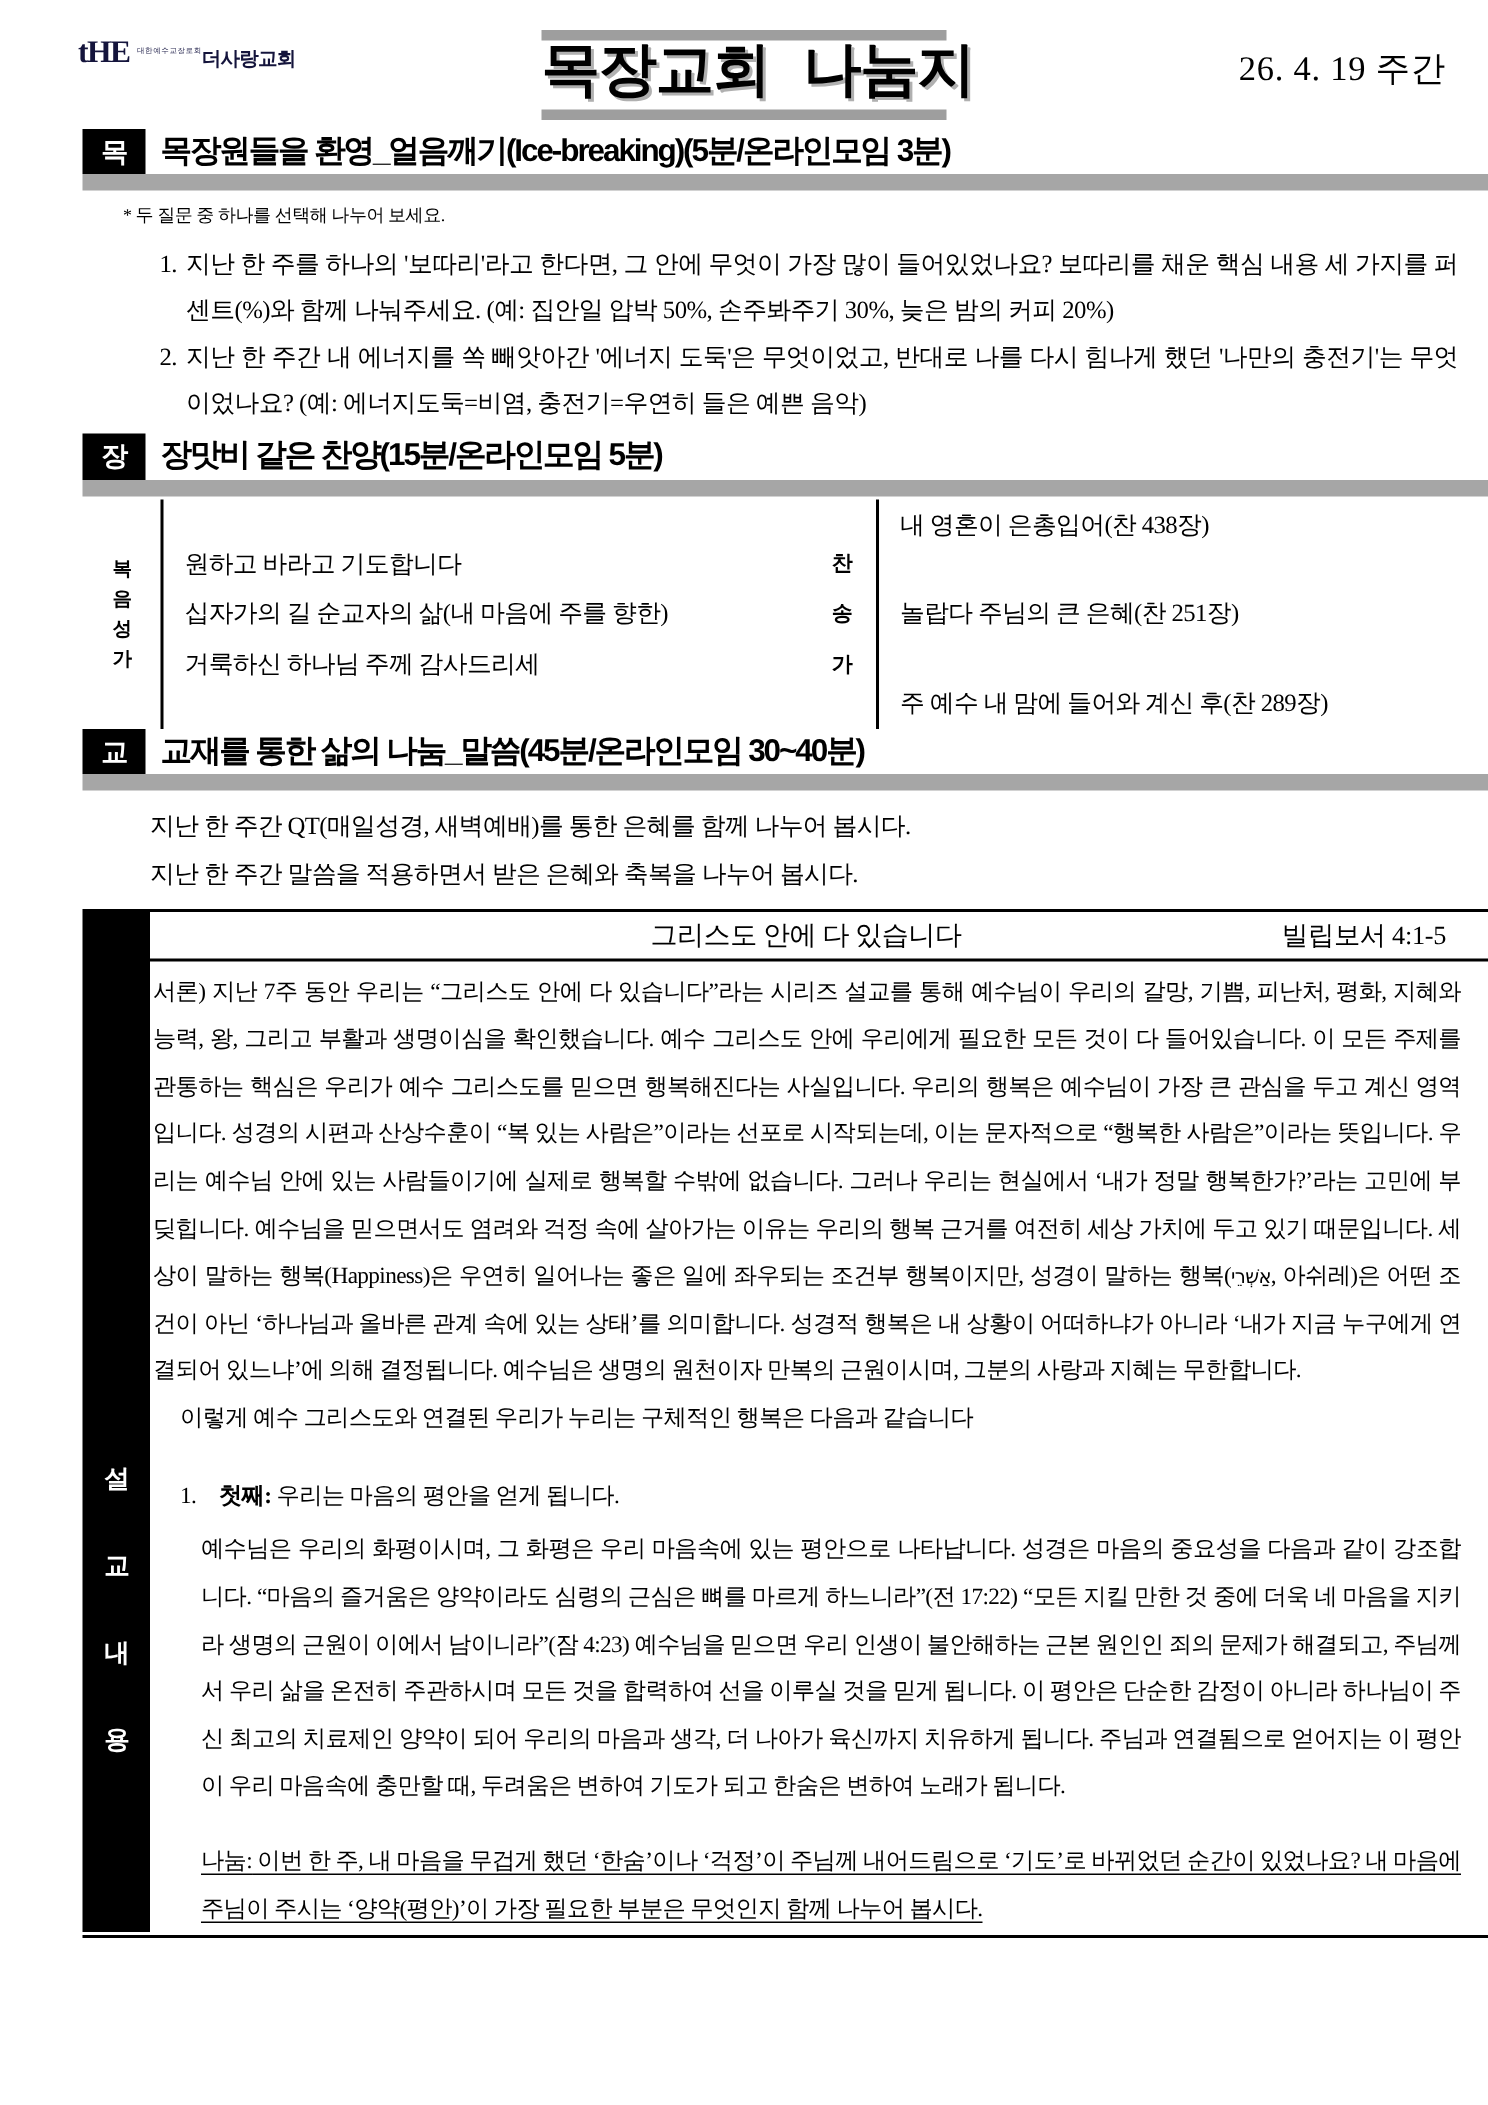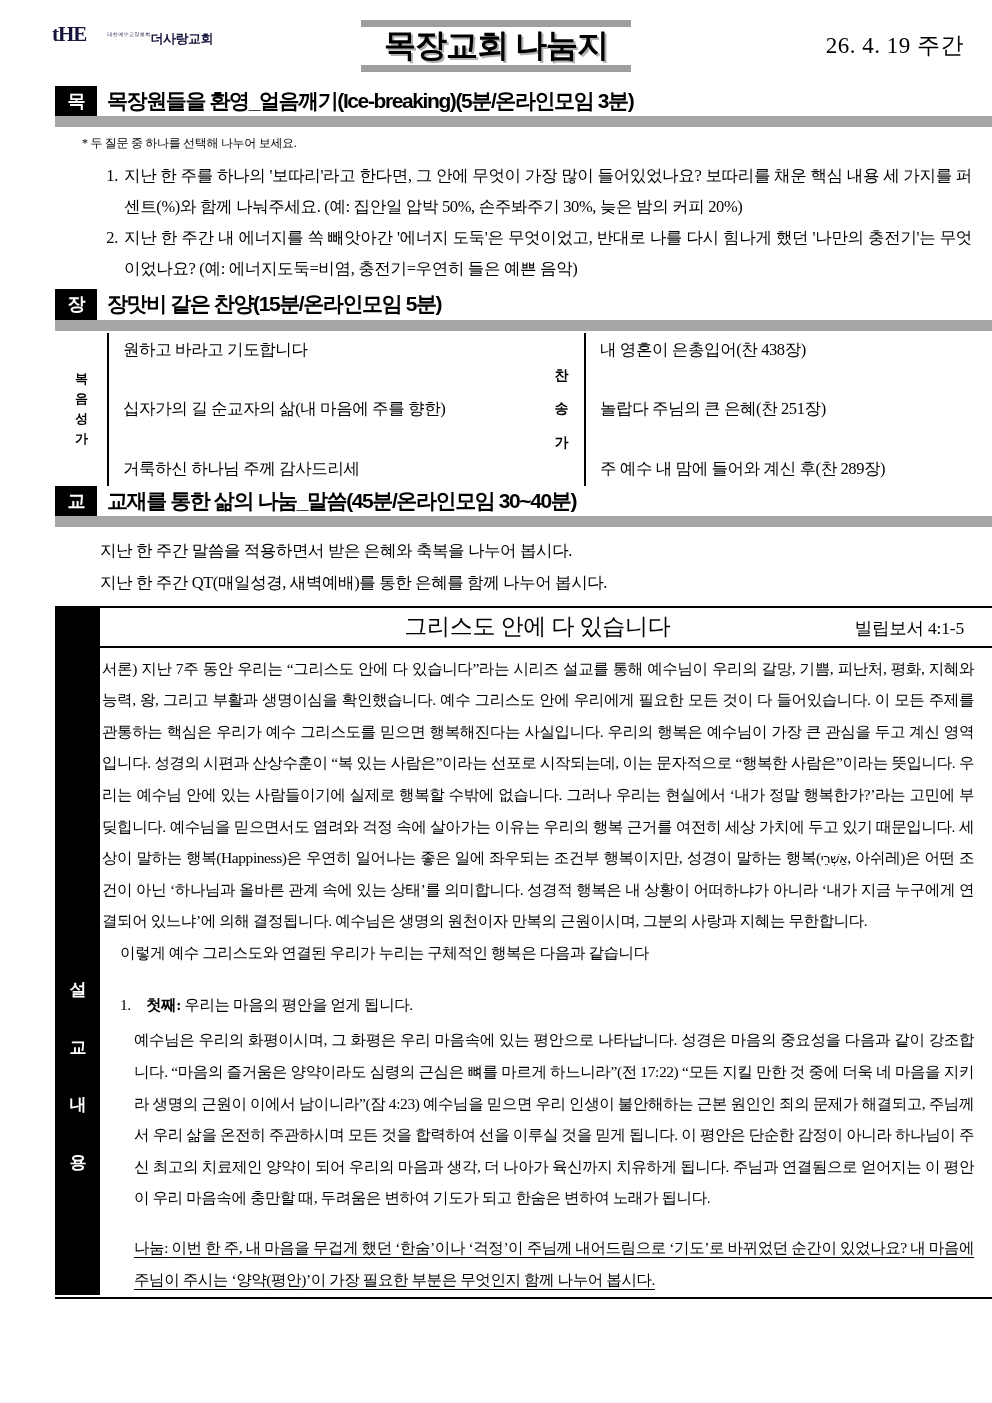--- a/index.html
+++ b/index.html
@@ -20,21 +20,21 @@
   .header {
     position: relative;
     height: 86px;
   }
   .logo-block {
     position: absolute;
     left: 52px;
     top: 24px;
     display: flex;
     align-items: flex-end;
-    gap: 21px;
+    gap: 5px;
   }
   .logo-mark {
     font-family: "Liberation Serif", serif;
     font-size: 21px;
     font-weight: bold;
     letter-spacing: -1px;
     color: #14143c;
     line-height: 1;
   }
   .logo-text-wrap {
@@ -71,22 +71,22 @@
     align-items: stretch;
     width: 270px;
   }
   .title-rule {
     height: 7px;
     background: #9e9e9e;
     width: 100%;
   }
   .title-rule.bottom { margin-top: 1px; }
   .doc-title {
-    font-family: Liberation Serif, serif;
-    font-size: 32px;
+    font-family: Liberation Mono, monospace;
+    font-size: 39px;
     font-weight: bold;
     letter-spacing: -1px;
     text-align: center;
     line-height: 1.12;
     padding: 1px 0 0 0;
     text-shadow: 2px 2px 0 #b0b0b0;
     white-space: nowrap;
   }
   .date-text {
     position: absolute;
@@ -185,21 +185,21 @@
     font-weight: bold;
     letter-spacing: -1px;
     line-height: 1.55;
     border-right: 2px solid #000;
   }
   .hymn-col {
     display: flex;
     flex-direction: column;
     justify-content: center;
   }
-  .hymn-col.left { width: 415px; padding-left: 14px; justify-content: space-between; }
+  .hymn-col.left { width: 415px; padding-left: 14px; }
   .hymn-col.mid {
     width: 46px;
     min-width: 46px;
     align-items: center;
     font-family: "Liberation Sans", sans-serif;
     font-weight: bold;
     font-size: 14px;
     border-right: 2px solid #000;
     letter-spacing: -1px;
   }
@@ -255,21 +255,21 @@
   }
   .sermon-title-row {
     display: flex;
     align-items: baseline;
     border-bottom: 2px solid #000;
     padding: 3px 0 4px 0;
   }
   .sermon-title {
     flex: 1;
     text-align: center;
-    font-size: 23px;
+    font-size: 18px;
     letter-spacing: -0.3px;
     padding-left: 120px;
   }
   .sermon-ref {
     font-size: 17.5px;
     letter-spacing: -0.2px;
     padding-right: 28px;
     white-space: nowrap;
   }
   .sermon-body {
@@ -389,22 +389,22 @@
   </div>
 </div>
 
 <div class="section-head">
   <div class="sec-badge">교</div>
   <div class="sec-title">교재를 통한 삶의 나눔_말씀(45분/온라인모임 30~40분)</div>
 </div>
 <div class="gray-band"></div>
 
 <div class="block-3">
+  <div class="b3-line">지난 한 주간 QT(매일성경, 새벽예배)를 통한 은혜를 함께 나누어 봅시다.</div>
   <div class="b3-line">지난 한 주간 말씀을 적용하면서 받은 은혜와 축복을 나누어 봅시다.</div>
-  <div class="b3-line">지난 한 주간 QT(매일성경, 새벽예배)를 통한 은혜를 함께 나누어 봅시다.</div>
 </div>
 
 <div class="sermon">
   <div class="sermon-side">
     <span>설</span>
     <span>교</span>
     <span>내</span>
     <span>용</span>
   </div>
   <div class="sermon-main">

